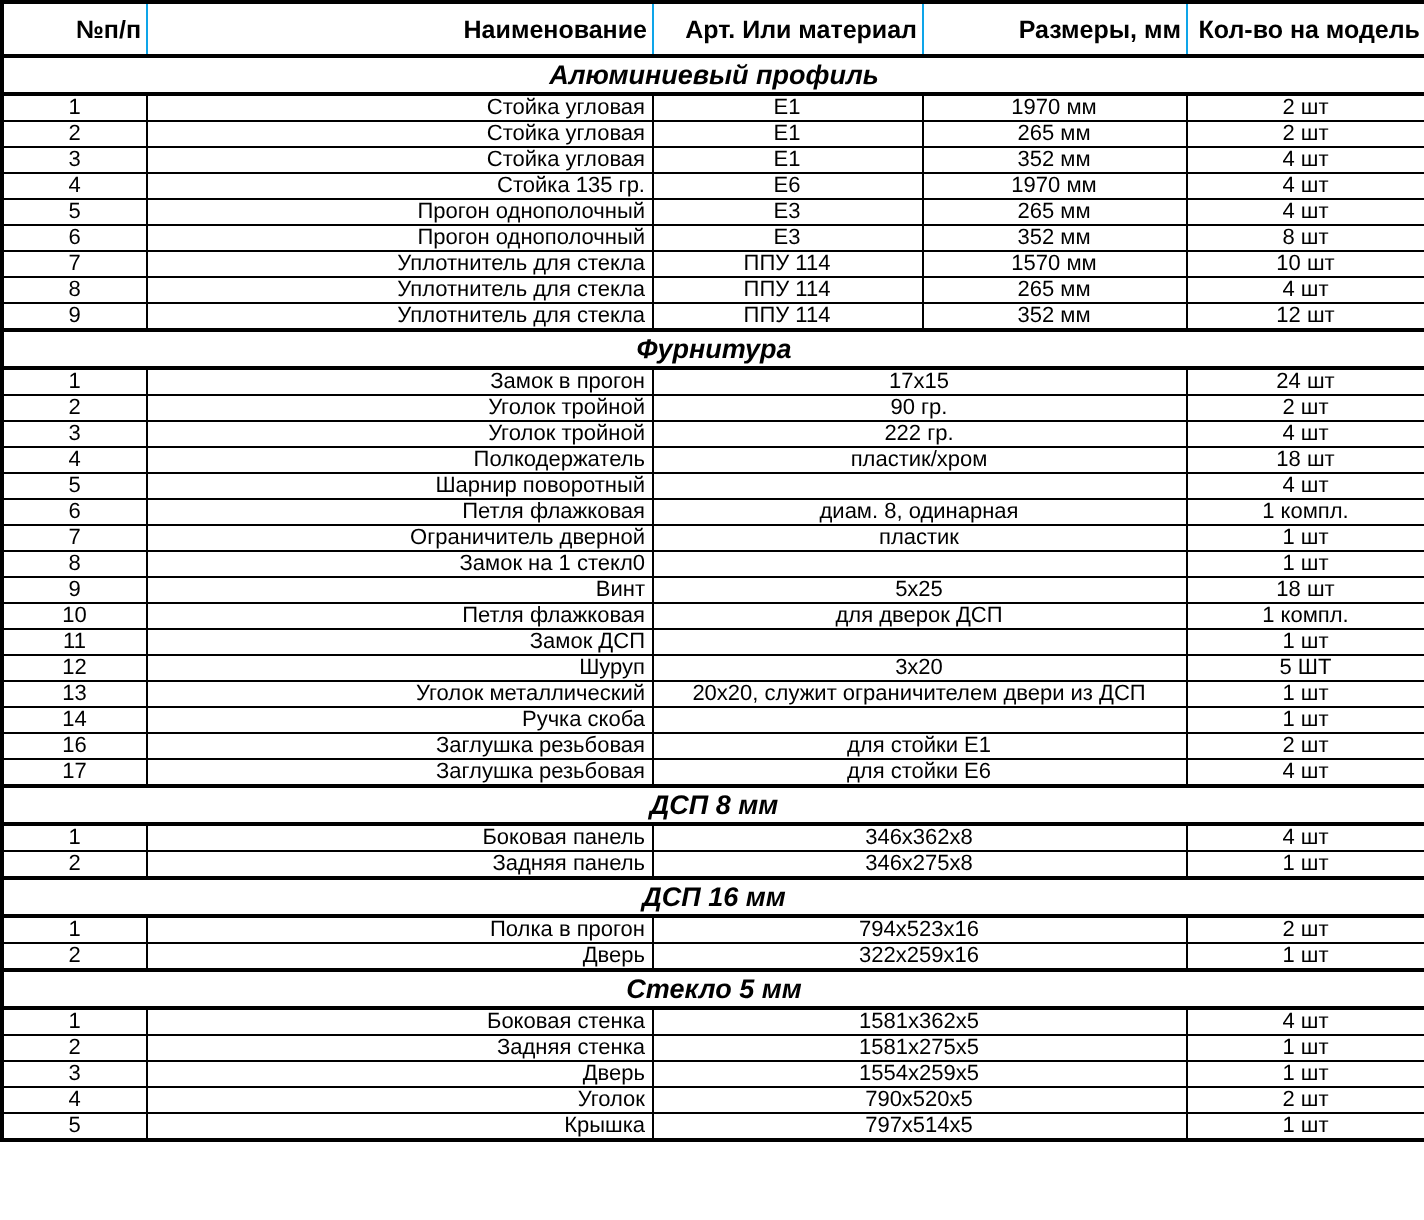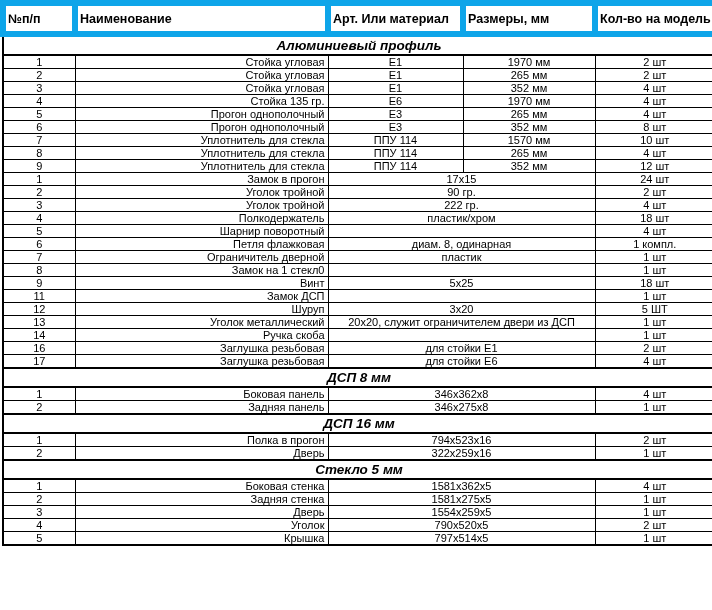--- a/index.html
+++ b/index.html
@@ -13,25 +13,25 @@
     font-family: "Liberation Sans", sans-serif;
     color: #000000;
   }
   table.parts {
     width: 712px;
     border-collapse: collapse;
     table-layout: fixed;
     border: 2px solid #000000;
   }
   table.parts th {
-    border: 6px solid #0ea5e9;
+    border: 1px solid #0ea5e9;
     font-weight: bold;
     font-size: 12.5px;
     height: 25px;
-    text-align: left;
+    text-align: right;
     vertical-align: middle;
     padding: 0 2px;
     overflow: hidden;
     white-space: nowrap;
     margin-top: 22px;
   }
   table.parts td {
     border: 1px solid #000000;
     font-size: 11px;
     height: 12px;
@@ -135,20 +135,23 @@
         <td class="cell-size">265 мм</td>
         <td class="cell-qty">4 шт</td>
       </tr>
       <tr>
         <td class="cell-num">9</td>
         <td class="cell-name">Уплотнитель для стекла</td>
         <td class="cell-art">ППУ 114</td>
         <td class="cell-size">352 мм</td>
         <td class="cell-qty">12 шт</td>
       </tr>
+      <tr class="section-row">
+        <td colspan="5">Фурнитура</td>
+      </tr>
       <tr>
         <td class="cell-num">1</td>
         <td class="cell-name">Замок в прогон</td>
         <td class="cell-art-size" colspan="2">17х15</td>
         <td class="cell-qty">24 шт</td>
       </tr>
       <tr>
         <td class="cell-num">2</td>
         <td class="cell-name">Уголок тройной</td>
         <td class="cell-art-size" colspan="2">90 гр.</td>
@@ -190,20 +193,26 @@
         <td class="cell-art-size" colspan="2"></td>
         <td class="cell-qty">1 шт</td>
       </tr>
       <tr>
         <td class="cell-num">9</td>
         <td class="cell-name">Винт</td>
         <td class="cell-art-size" colspan="2">5х25</td>
         <td class="cell-qty">18 шт</td>
       </tr>
       <tr>
+        <td class="cell-num">10</td>
+        <td class="cell-name">Петля флажковая</td>
+        <td class="cell-art-size" colspan="2">для дверок ДСП</td>
+        <td class="cell-qty">1 компл.</td>
+      </tr>
+      <tr>
         <td class="cell-num">11</td>
         <td class="cell-name">Замок ДСП</td>
         <td class="cell-art-size" colspan="2"></td>
         <td class="cell-qty">1 шт</td>
       </tr>
       <tr>
         <td class="cell-num">12</td>
         <td class="cell-name">Шуруп</td>
         <td class="cell-art-size" colspan="2">3х20</td>
         <td class="cell-qty">5 ШТ</td>

